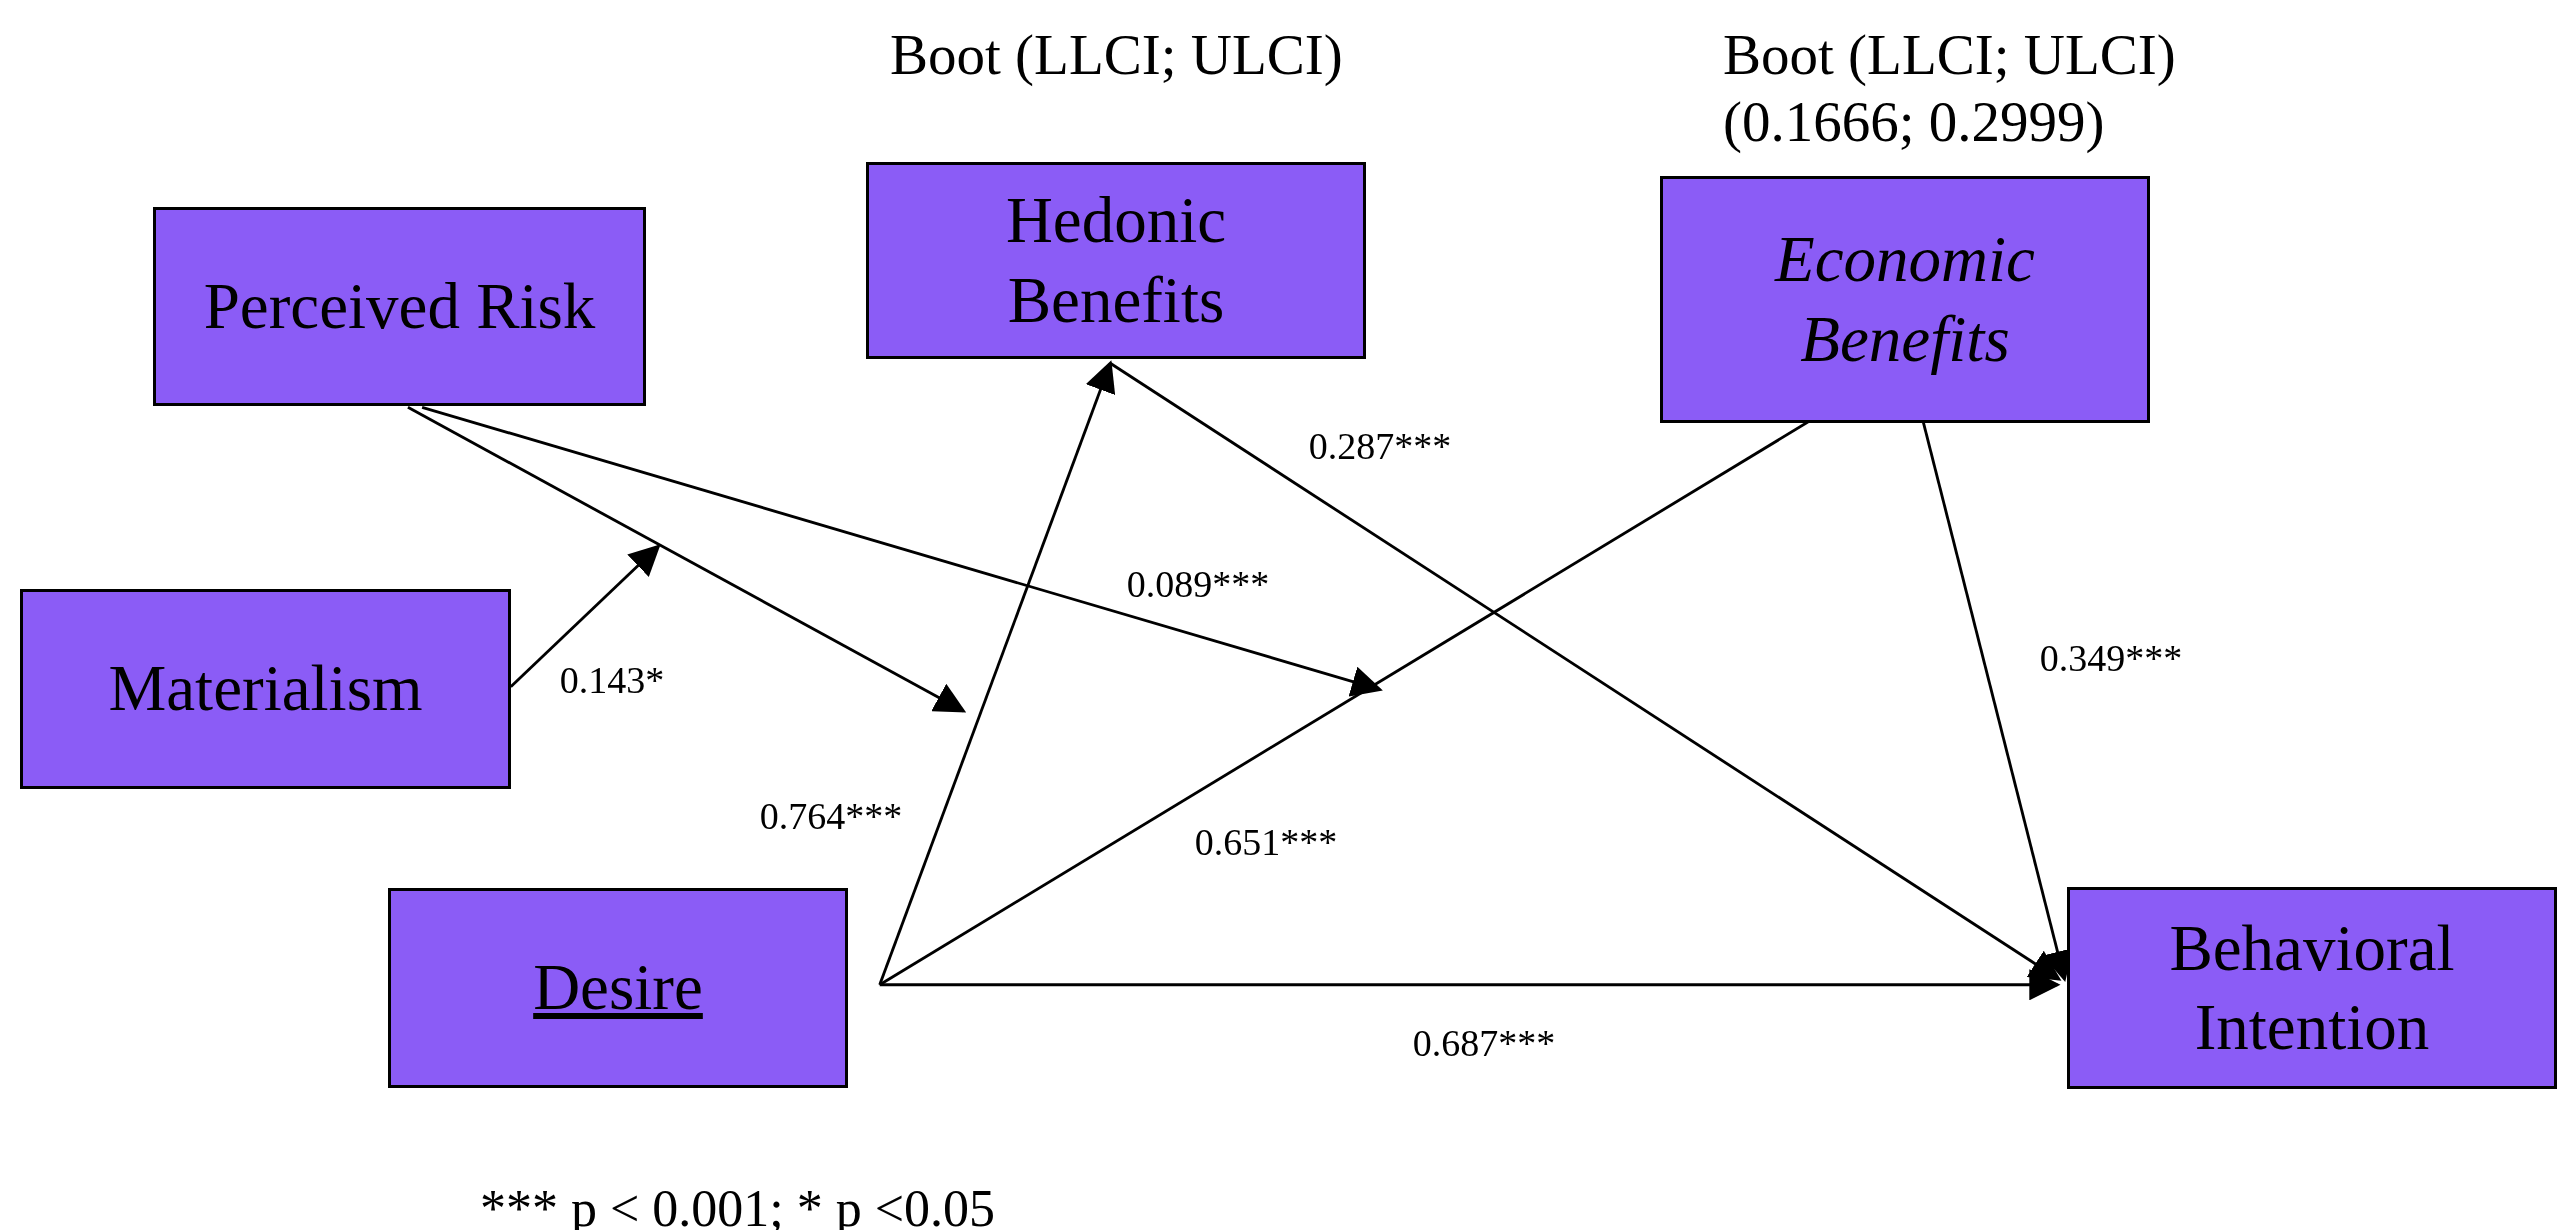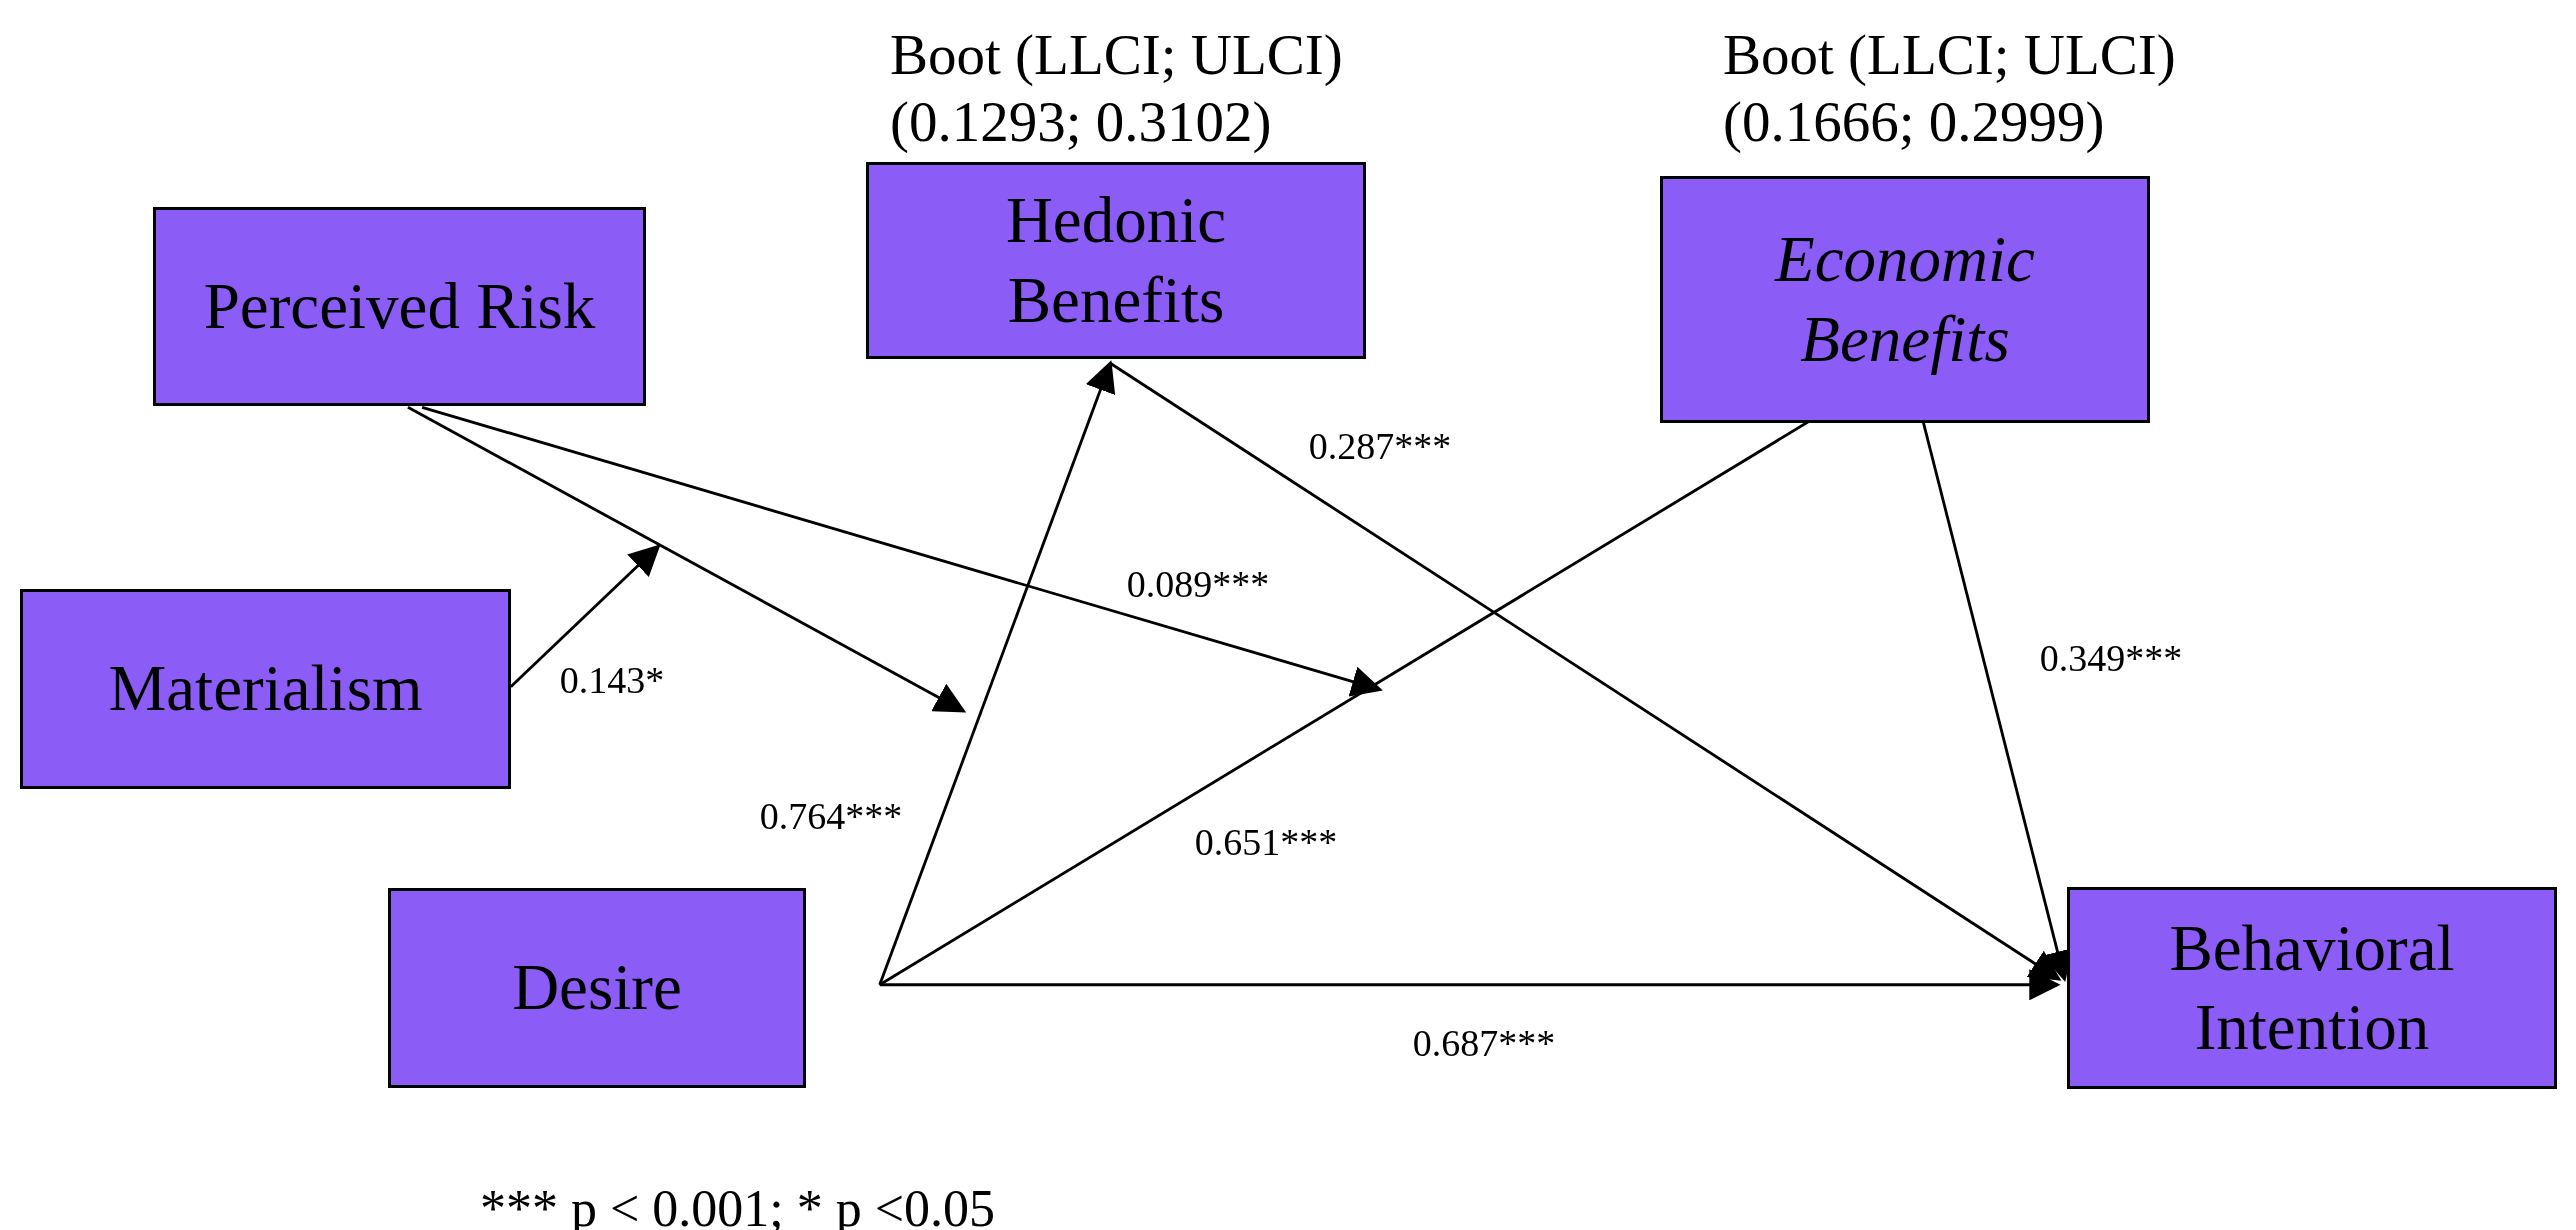--- a/index.html
+++ b/index.html
@@ -78,21 +78,20 @@
       <line x1="1240" y1="1388" x2="2900" y2="1388" stroke="#000000" stroke-width="4" marker-end="url(#arrow)"></line>
       <line x1="1565" y1="512" x2="2902" y2="1380" stroke="#000000" stroke-width="4" marker-end="url(#arrow)"></line>
       <line x1="2690" y1="512" x2="2910" y2="1380" stroke="#000000" stroke-width="4" marker-end="url(#arrow)"></line>
       <line x1="575" y1="574" x2="1358" y2="1002" stroke="#000000" stroke-width="4" marker-end="url(#arrow)"></line>
       <line x1="595" y1="574" x2="1945" y2="972" stroke="#000000" stroke-width="4" marker-end="url(#arrow)"></line>
       <line x1="720" y1="968" x2="928" y2="770" stroke="#000000" stroke-width="4" marker-end="url(#arrow)"></line>
     </svg>
 
   <div id="boot-hedonic" class="boot">
     <div>Boot (LLCI; ULCI)</div>
-    <div>(0.1293; 0.3102)</div>
   </div>
 
   <div id="boot-economic" class="boot">
     <div>Boot (LLCI; ULCI)</div>
     <div>(0.1666; 0.2999)</div>
   </div>
 
   <div class="footnote">*** p &lt; 0.001; * p &lt;0.05</div>
 
 <div class="coef" style="left: 831px; top: 816px;">0.764***</div>
@@ -101,17 +100,17 @@
     <div class="coef" style="left: 1380px; top: 446px;">0.287***</div>
     <div class="coef" style="left: 2111px; top: 658px;">0.349***</div>
     <div class="coef" style="left: 1198px; top: 576px; margin-top: 8px;">0.089***</div>
     <div class="coef" style="left: 612px; top: 680px;">0.143*</div>
     <div class="node" style="left: 153px; top: 207px; width: 493px; height: 199px;"><span>Perceived Risk</span></div>
     <div class="node" style="left: 20px; top: 589px; width: 491px; height: 200px;"><span>Materialism</span></div>
     <div class="node" style="left: 866px; top: 162px; width: 500px; height: 197px;"><span>Hedonic
 Benefits</span></div>
     <div class="node" style="left: 1660px; top: 176px; width: 490px; height: 247px; font-style: italic;"><span>Economic
 Benefits</span></div>
-    <div class="node" style="left: 388px; top: 888px; width: 418px; height: 200px;"><span>Desire</span></div>
+    <div class="node" style="left: 388px; top: 888px; width: 460px; height: 200px; text-decoration: underline;"><span>Desire</span></div>
     <div class="node" style="left: 2067px; top: 887px; width: 490px; height: 202px;"><span>Behavioral
 Intention</span></div>
   </div>
 
 
 </body></html>

